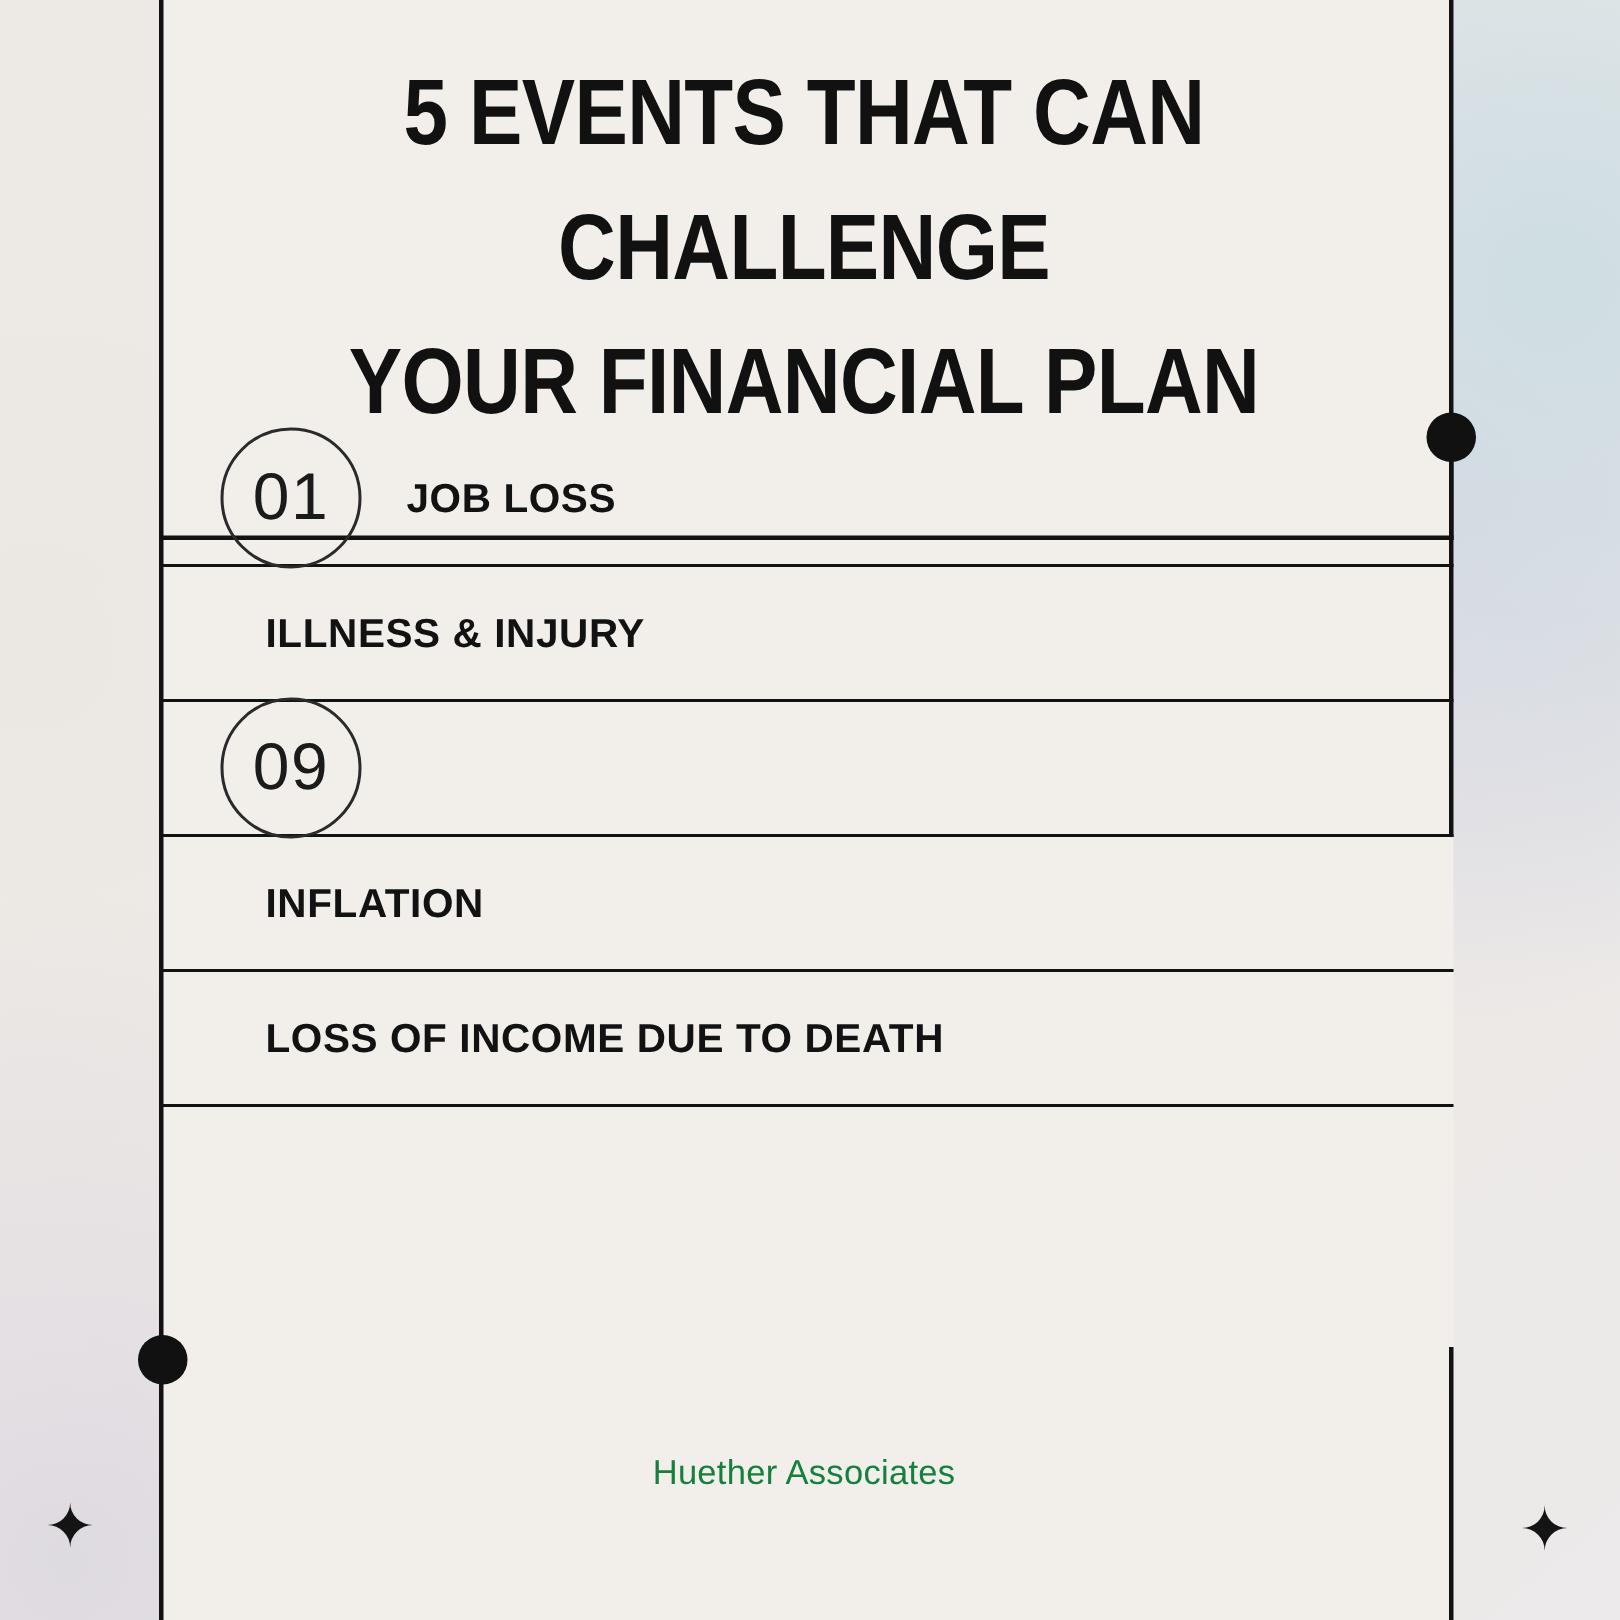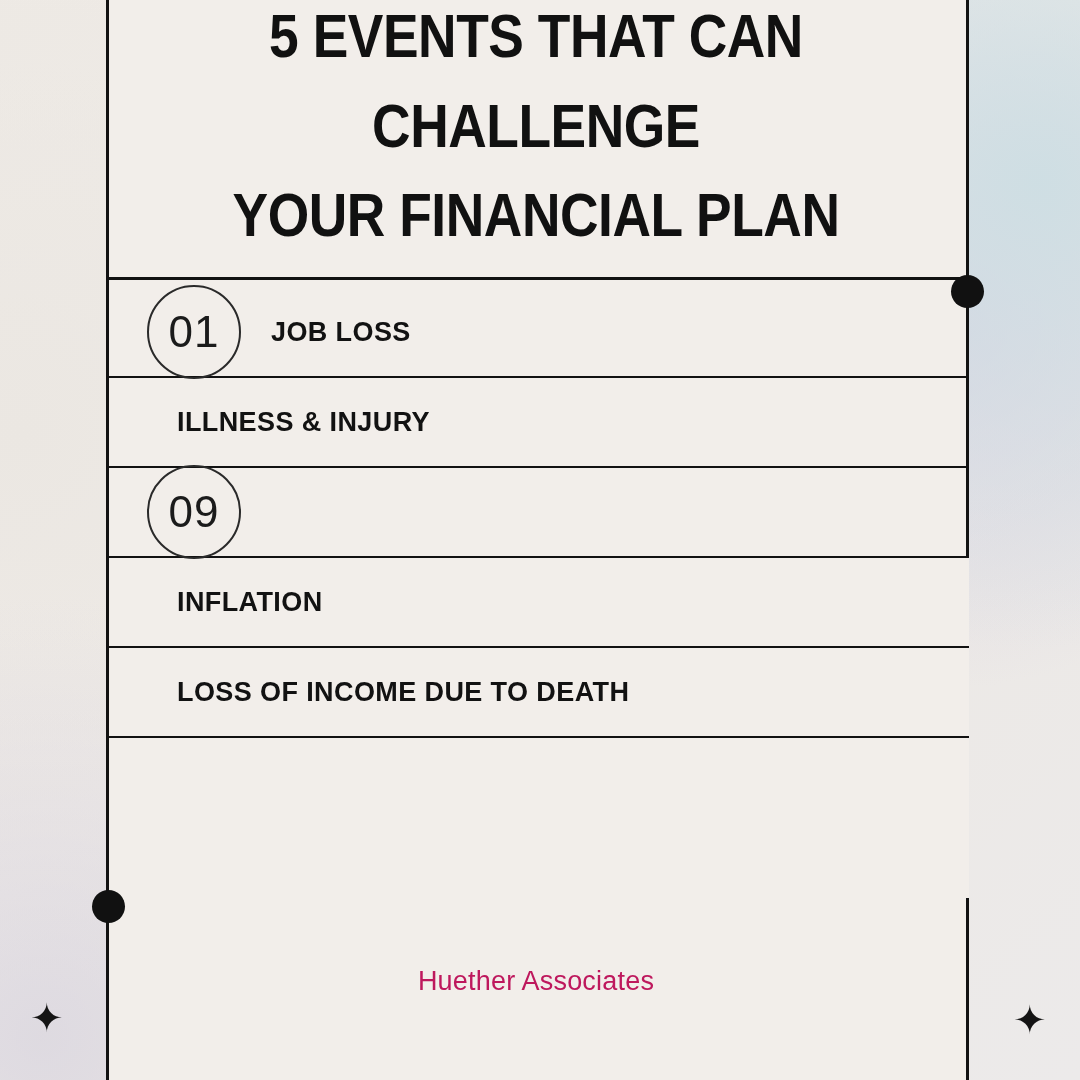--- a/index.html
+++ b/index.html
@@ -38,21 +38,21 @@
     background: #f2eeea;
     border-left: 3px solid #121212;
   }
 
   
   #title-block {
     position: absolute;
     left: 106px;
     top: 0;
     width: 863px;
-    height: 280px;
+    height: 360px;
     border-right: 3px solid #121212;
     border-bottom: 3px solid #121212;
     display: flex;
     align-items: center;
     justify-content: center;
     padding: 0 34px 26px 34px;
   }
 
   #title {
     font-family: "Liberation Sans", sans-serif;
@@ -122,22 +122,22 @@
     width: 863px;
     height: 182px;
     border-right: 3px solid #121212;
     display: flex;
     align-items: center;
     justify-content: center;
     padding-bottom: 16px;
   }
 
   #footer-text {
-    font-size: 27px;
-    color: #be185d;
+    font-size: 23px;
+    color: #15803d;
     letter-spacing: 0.2px;
   }
 
   
   .dot {
     position: absolute;
     width: 33px;
     height: 33px;
     border-radius: 50%;
     background: #111111;

